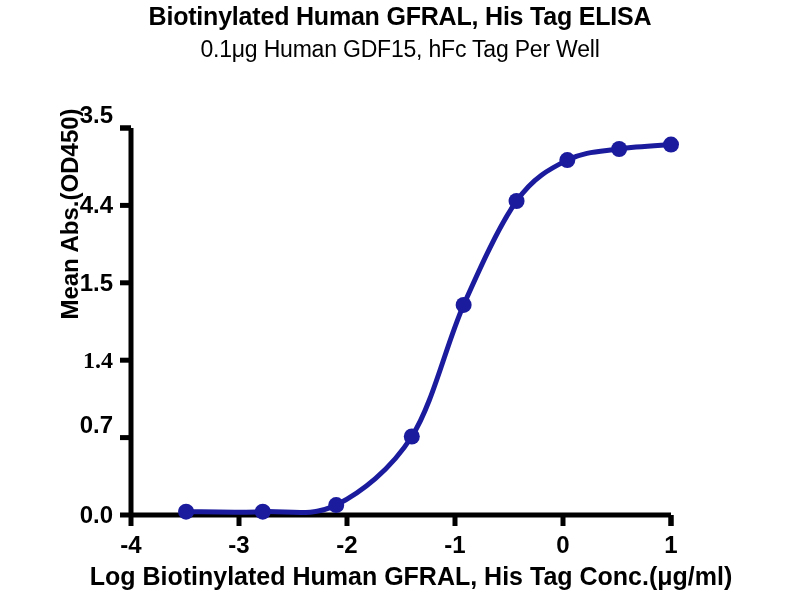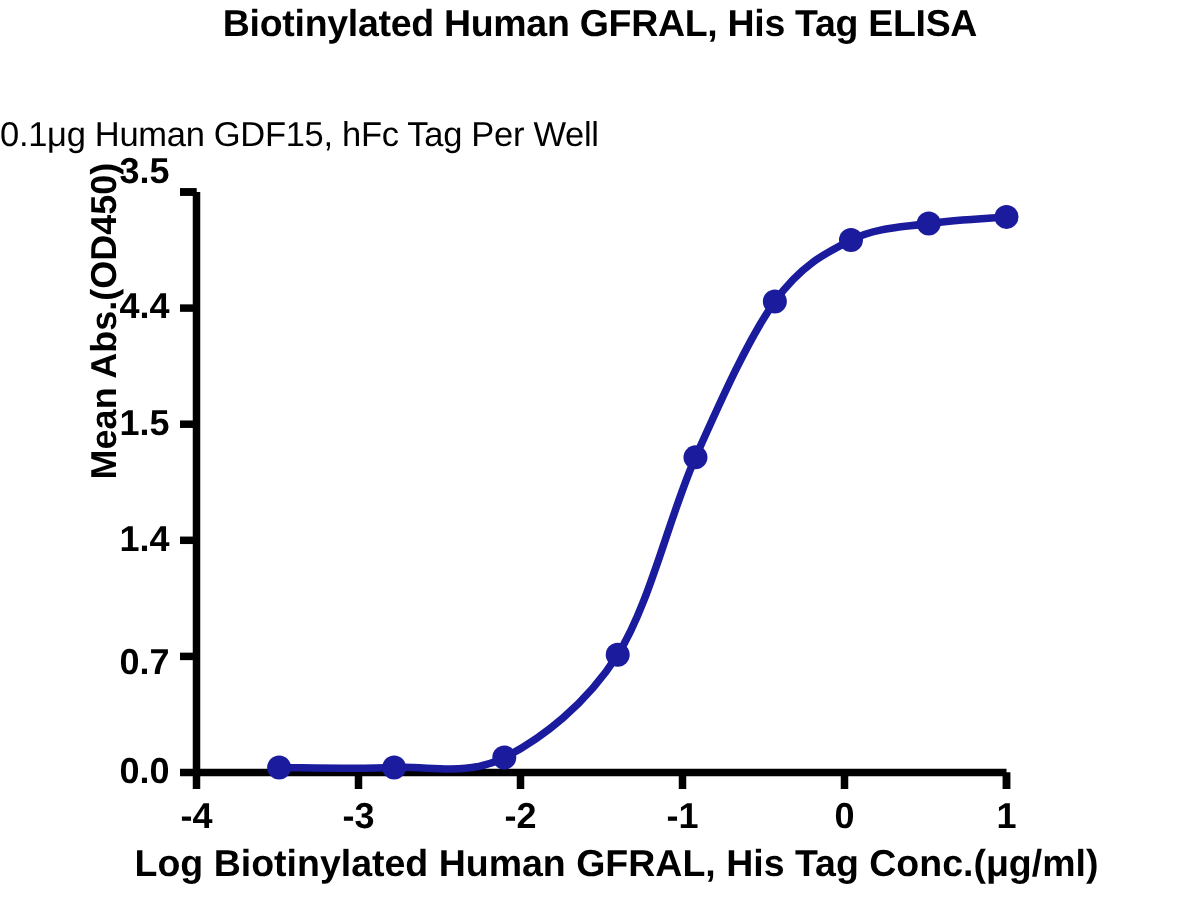--- a/index.html
+++ b/index.html
@@ -29,27 +29,26 @@
     font-weight: bold;
     color: #000000;
     letter-spacing: -0.2px;
     white-space: nowrap;
   }
   .chart-subtitle {
     position: absolute;
     left: 0;
     top: 36px;
     width: 800px;
-    text-align: left;
+    text-align: center;
     font-size: 23px;
     font-weight: normal;
     color: #000000;
     letter-spacing: -0.2px;
     white-space: nowrap;
-    margin-top: 40px;
   }
   .plot-svg {
     position: absolute;
     left: 0;
     top: 0;
   }
   .ylabel {
     position: absolute;
     left: -90px;
     top: 200px;
@@ -125,22 +124,22 @@
         <circle cx="463.64" cy="304.91" r="8" fill="#1b1b9e" stroke="none"></circle>
         <circle cx="516.56" cy="200.98" r="8" fill="#1b1b9e" stroke="none"></circle>
         <circle cx="567.32" cy="160.07" r="8" fill="#1b1b9e" stroke="none"></circle>
         <circle cx="619.16" cy="149.01" r="8" fill="#1b1b9e" stroke="none"></circle>
         <circle cx="671.00" cy="144.59" r="8" fill="#1b1b9e" stroke="none"></circle>
       </g>
   </svg>
 
   <div id="tick-layer">
       <div class="tick-label ytick-label" style="left: 113px; top: 515px;">0.0</div>
-      <div class="tick-label ytick-label" style="left: 113px; top: 442px; text-align: center;">0.7</div>
-      <div class="tick-label ytick-label" style="left: 113px; top: 360.2px;">1.4</div>
+      <div class="tick-label ytick-label" style="left: 113px; top: 425px; text-align: center;">0.7</div>
+      <div class="tick-label ytick-label" style="left: 113px; top: 360.2px; font-family: Liberation Serif, serif;">1.4</div>
       <div class="tick-label ytick-label" style="left: 113px; top: 282.8px;">1.5</div>
       <div class="tick-label ytick-label" style="left: 113px; top: 205.4px;">4.4</div>
       <div class="tick-label ytick-label" style="left: 113px; top: 115px;">3.5</div>
       <div class="tick-label xtick-label" style="left: 131px; top: 531px;">-4</div>
       <div class="tick-label xtick-label" style="left: 239px; top: 531px;">-3</div>
       <div class="tick-label xtick-label" style="left: 347px; top: 531px;">-2</div>
       <div class="tick-label xtick-label" style="left: 455px; top: 531px;">-1</div>
       <div class="tick-label xtick-label" style="left: 563px; top: 531px;">0</div>
       <div class="tick-label xtick-label" style="left: 671px; top: 531px;">1</div>
     </div>

